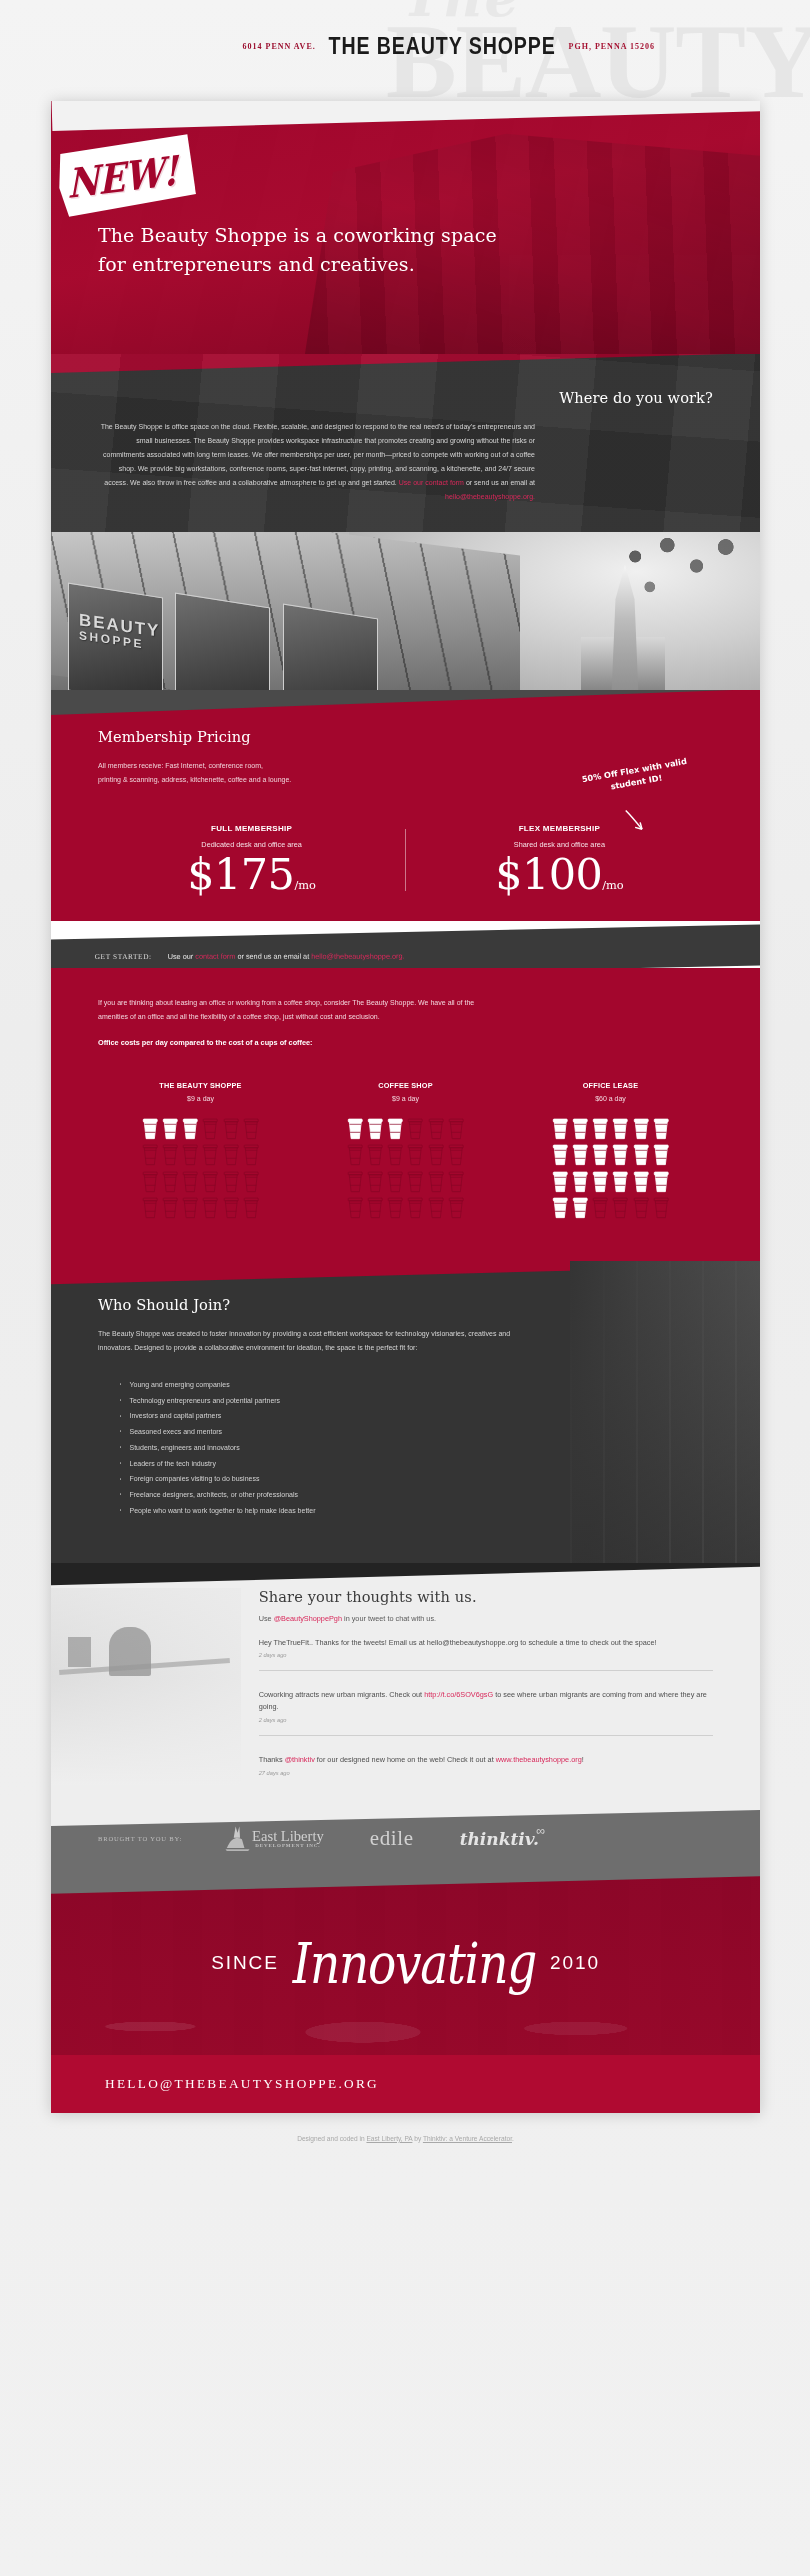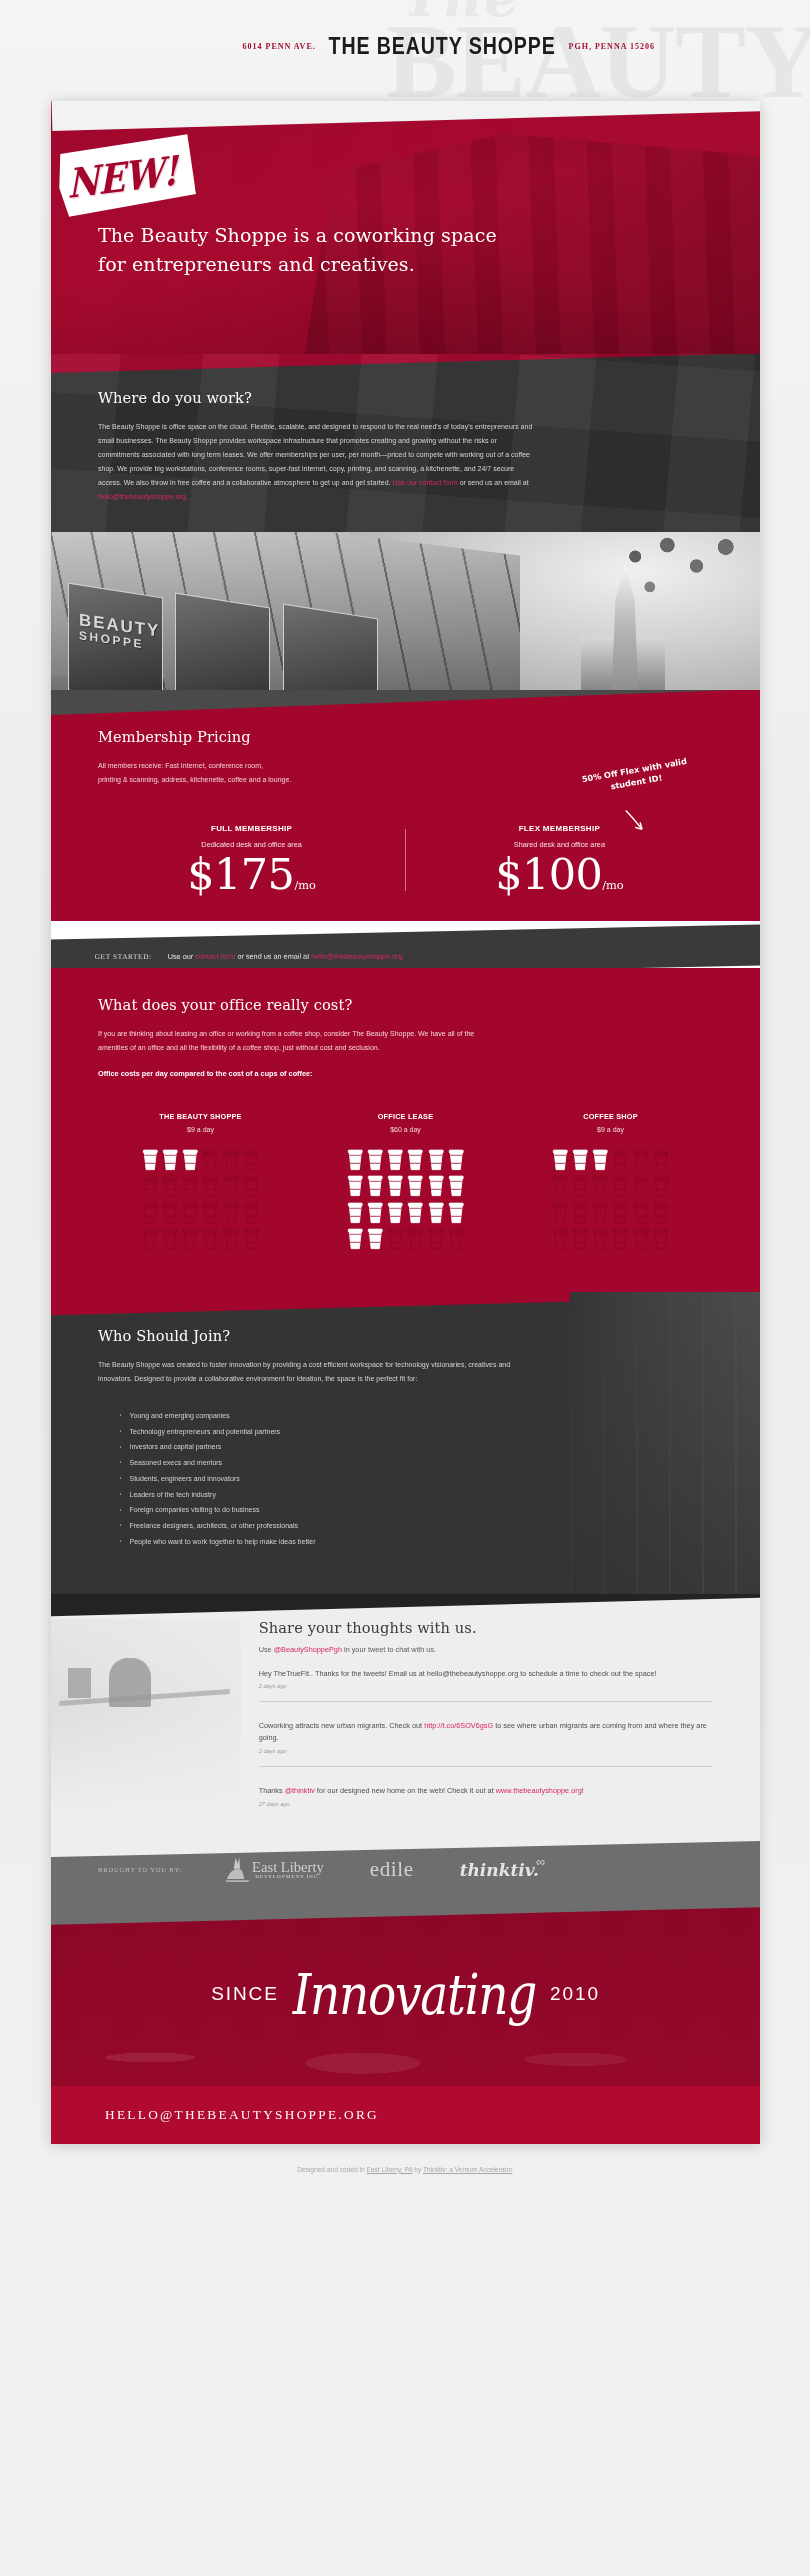--- a/index.html
+++ b/index.html
@@ -151,21 +151,21 @@
     background:
       repeating-linear-gradient(95deg, rgba(255,255,255,0.030) 0 76px, rgba(0,0,0,0.055) 76px 158px),
       repeating-linear-gradient(4deg, rgba(255,255,255,0.025) 0 70px, rgba(0,0,0,0.05) 70px 146px);
     pointer-events:none;
   }
   .darkband:before {
     content:"";
     position:absolute; left:-12.7px; right:-12.7px; top:-29px; height:38px;
     background:#a3062d; transform: rotate(-1.6deg);
   }
-  .darkband h2, .darkband p { position:relative; z-index:2; }
+  .darkband h2, .darkband p { position:relative; z-index:2;text-align:right; }
   h2.sec {
     font-family:"DejaVu Serif", serif;
     font-weight: 400;
     font-size: 14.6px;
     color:#fff;
     margin-bottom: 14px;
     letter-spacing: 0.1px;
   }
   .body-copy {
     font-family:"Liberation Sans", sans-serif;
@@ -564,27 +564,176 @@
   </section>
 
   <div class="cta-bar">
     <div class="cta-inner">
       <span class="cta-label">GET STARTED:</span>
       <span>Use our </span><a class="lnk" href="#">contact form</a><span> or send us an email at </span><a class="lnk" href="#">hello@thebeautyshoppe.org.</a>
     </div>
   </div>
 
   <section class="officecost">
-    <h2 class="sec">What does your office really cost?</h2>
     <p class="body-copy">If you are thinking about leasing an office or working from a coffee shop, consider The Beauty Shoppe. We have all of the amenities of an office and all the flexibility of a coffee shop, just without cost and seclusion.</p>
     <p class="costs-strong">Office costs per day compared to the cost of a cups of coffee:</p>
 
     <div class="cup-groups">
       <div class="cup-group">
         <div class="cup-title">THE BEAUTY SHOPPE</div>
+        <div class="cup-cost">$9 a day</div>
+        <div class="cup-grid">
+            <svg class="cup" viewBox="0 0 26 36">
+              <path d="M3.5 7 L22.5 7 L19.5 34 L6.5 34 Z" fill="#ffffff" stroke="#ffffff" stroke-width="1.3"></path>
+              <rect x="2" y="3.2" width="22" height="4.4" rx="1.2" fill="#ffffff" stroke="#ffffff" stroke-width="1.3"></rect>
+              <path d="M4.9 24 L21.1 24" stroke="#8a0526" stroke-width="1.2" fill="none"></path>
+              <path d="M3.9 11.4 L22.1 11.4" stroke="#8a0526" stroke-width="1.1" fill="none"></path>
+            </svg>
+            <svg class="cup" viewBox="0 0 26 36">
+              <path d="M3.5 7 L22.5 7 L19.5 34 L6.5 34 Z" fill="#ffffff" stroke="#ffffff" stroke-width="1.3"></path>
+              <rect x="2" y="3.2" width="22" height="4.4" rx="1.2" fill="#ffffff" stroke="#ffffff" stroke-width="1.3"></rect>
+              <path d="M4.9 24 L21.1 24" stroke="#8a0526" stroke-width="1.2" fill="none"></path>
+              <path d="M3.9 11.4 L22.1 11.4" stroke="#8a0526" stroke-width="1.1" fill="none"></path>
+            </svg>
+            <svg class="cup" viewBox="0 0 26 36">
+              <path d="M3.5 7 L22.5 7 L19.5 34 L6.5 34 Z" fill="#ffffff" stroke="#ffffff" stroke-width="1.3"></path>
+              <rect x="2" y="3.2" width="22" height="4.4" rx="1.2" fill="#ffffff" stroke="#ffffff" stroke-width="1.3"></rect>
+              <path d="M4.9 24 L21.1 24" stroke="#8a0526" stroke-width="1.2" fill="none"></path>
+              <path d="M3.9 11.4 L22.1 11.4" stroke="#8a0526" stroke-width="1.1" fill="none"></path>
+            </svg>
+            <svg class="cup" viewBox="0 0 26 36">
+              <path d="M3.5 7 L22.5 7 L19.5 34 L6.5 34 Z" fill="none" stroke="#8a0526" stroke-width="1.3"></path>
+              <rect x="2" y="3.2" width="22" height="4.4" rx="1.2" fill="none" stroke="#8a0526" stroke-width="1.3"></rect>
+              <path d="M4.9 24 L21.1 24" stroke="#8a0526" stroke-width="1.2" fill="none"></path>
+              <path d="M3.9 11.4 L22.1 11.4" stroke="#8a0526" stroke-width="1.1" fill="none"></path>
+            </svg>
+            <svg class="cup" viewBox="0 0 26 36">
+              <path d="M3.5 7 L22.5 7 L19.5 34 L6.5 34 Z" fill="none" stroke="#8a0526" stroke-width="1.3"></path>
+              <rect x="2" y="3.2" width="22" height="4.4" rx="1.2" fill="none" stroke="#8a0526" stroke-width="1.3"></rect>
+              <path d="M4.9 24 L21.1 24" stroke="#8a0526" stroke-width="1.2" fill="none"></path>
+              <path d="M3.9 11.4 L22.1 11.4" stroke="#8a0526" stroke-width="1.1" fill="none"></path>
+            </svg>
+            <svg class="cup" viewBox="0 0 26 36">
+              <path d="M3.5 7 L22.5 7 L19.5 34 L6.5 34 Z" fill="none" stroke="#8a0526" stroke-width="1.3"></path>
+              <rect x="2" y="3.2" width="22" height="4.4" rx="1.2" fill="none" stroke="#8a0526" stroke-width="1.3"></rect>
+              <path d="M4.9 24 L21.1 24" stroke="#8a0526" stroke-width="1.2" fill="none"></path>
+              <path d="M3.9 11.4 L22.1 11.4" stroke="#8a0526" stroke-width="1.1" fill="none"></path>
+            </svg>
+            <svg class="cup" viewBox="0 0 26 36">
+              <path d="M3.5 7 L22.5 7 L19.5 34 L6.5 34 Z" fill="none" stroke="#8a0526" stroke-width="1.3"></path>
+              <rect x="2" y="3.2" width="22" height="4.4" rx="1.2" fill="none" stroke="#8a0526" stroke-width="1.3"></rect>
+              <path d="M4.9 24 L21.1 24" stroke="#8a0526" stroke-width="1.2" fill="none"></path>
+              <path d="M3.9 11.4 L22.1 11.4" stroke="#8a0526" stroke-width="1.1" fill="none"></path>
+            </svg>
+            <svg class="cup" viewBox="0 0 26 36">
+              <path d="M3.5 7 L22.5 7 L19.5 34 L6.5 34 Z" fill="none" stroke="#8a0526" stroke-width="1.3"></path>
+              <rect x="2" y="3.2" width="22" height="4.4" rx="1.2" fill="none" stroke="#8a0526" stroke-width="1.3"></rect>
+              <path d="M4.9 24 L21.1 24" stroke="#8a0526" stroke-width="1.2" fill="none"></path>
+              <path d="M3.9 11.4 L22.1 11.4" stroke="#8a0526" stroke-width="1.1" fill="none"></path>
+            </svg>
+            <svg class="cup" viewBox="0 0 26 36">
+              <path d="M3.5 7 L22.5 7 L19.5 34 L6.5 34 Z" fill="none" stroke="#8a0526" stroke-width="1.3"></path>
+              <rect x="2" y="3.2" width="22" height="4.4" rx="1.2" fill="none" stroke="#8a0526" stroke-width="1.3"></rect>
+              <path d="M4.9 24 L21.1 24" stroke="#8a0526" stroke-width="1.2" fill="none"></path>
+              <path d="M3.9 11.4 L22.1 11.4" stroke="#8a0526" stroke-width="1.1" fill="none"></path>
+            </svg>
+            <svg class="cup" viewBox="0 0 26 36">
+              <path d="M3.5 7 L22.5 7 L19.5 34 L6.5 34 Z" fill="none" stroke="#8a0526" stroke-width="1.3"></path>
+              <rect x="2" y="3.2" width="22" height="4.4" rx="1.2" fill="none" stroke="#8a0526" stroke-width="1.3"></rect>
+              <path d="M4.9 24 L21.1 24" stroke="#8a0526" stroke-width="1.2" fill="none"></path>
+              <path d="M3.9 11.4 L22.1 11.4" stroke="#8a0526" stroke-width="1.1" fill="none"></path>
+            </svg>
+            <svg class="cup" viewBox="0 0 26 36">
+              <path d="M3.5 7 L22.5 7 L19.5 34 L6.5 34 Z" fill="none" stroke="#8a0526" stroke-width="1.3"></path>
+              <rect x="2" y="3.2" width="22" height="4.4" rx="1.2" fill="none" stroke="#8a0526" stroke-width="1.3"></rect>
+              <path d="M4.9 24 L21.1 24" stroke="#8a0526" stroke-width="1.2" fill="none"></path>
+              <path d="M3.9 11.4 L22.1 11.4" stroke="#8a0526" stroke-width="1.1" fill="none"></path>
+            </svg>
+            <svg class="cup" viewBox="0 0 26 36">
+              <path d="M3.5 7 L22.5 7 L19.5 34 L6.5 34 Z" fill="none" stroke="#8a0526" stroke-width="1.3"></path>
+              <rect x="2" y="3.2" width="22" height="4.4" rx="1.2" fill="none" stroke="#8a0526" stroke-width="1.3"></rect>
+              <path d="M4.9 24 L21.1 24" stroke="#8a0526" stroke-width="1.2" fill="none"></path>
+              <path d="M3.9 11.4 L22.1 11.4" stroke="#8a0526" stroke-width="1.1" fill="none"></path>
+            </svg>
+            <svg class="cup" viewBox="0 0 26 36">
+              <path d="M3.5 7 L22.5 7 L19.5 34 L6.5 34 Z" fill="none" stroke="#8a0526" stroke-width="1.3"></path>
+              <rect x="2" y="3.2" width="22" height="4.4" rx="1.2" fill="none" stroke="#8a0526" stroke-width="1.3"></rect>
+              <path d="M4.9 24 L21.1 24" stroke="#8a0526" stroke-width="1.2" fill="none"></path>
+              <path d="M3.9 11.4 L22.1 11.4" stroke="#8a0526" stroke-width="1.1" fill="none"></path>
+            </svg>
+            <svg class="cup" viewBox="0 0 26 36">
+              <path d="M3.5 7 L22.5 7 L19.5 34 L6.5 34 Z" fill="none" stroke="#8a0526" stroke-width="1.3"></path>
+              <rect x="2" y="3.2" width="22" height="4.4" rx="1.2" fill="none" stroke="#8a0526" stroke-width="1.3"></rect>
+              <path d="M4.9 24 L21.1 24" stroke="#8a0526" stroke-width="1.2" fill="none"></path>
+              <path d="M3.9 11.4 L22.1 11.4" stroke="#8a0526" stroke-width="1.1" fill="none"></path>
+            </svg>
+            <svg class="cup" viewBox="0 0 26 36">
+              <path d="M3.5 7 L22.5 7 L19.5 34 L6.5 34 Z" fill="none" stroke="#8a0526" stroke-width="1.3"></path>
+              <rect x="2" y="3.2" width="22" height="4.4" rx="1.2" fill="none" stroke="#8a0526" stroke-width="1.3"></rect>
+              <path d="M4.9 24 L21.1 24" stroke="#8a0526" stroke-width="1.2" fill="none"></path>
+              <path d="M3.9 11.4 L22.1 11.4" stroke="#8a0526" stroke-width="1.1" fill="none"></path>
+            </svg>
+            <svg class="cup" viewBox="0 0 26 36">
+              <path d="M3.5 7 L22.5 7 L19.5 34 L6.5 34 Z" fill="none" stroke="#8a0526" stroke-width="1.3"></path>
+              <rect x="2" y="3.2" width="22" height="4.4" rx="1.2" fill="none" stroke="#8a0526" stroke-width="1.3"></rect>
+              <path d="M4.9 24 L21.1 24" stroke="#8a0526" stroke-width="1.2" fill="none"></path>
+              <path d="M3.9 11.4 L22.1 11.4" stroke="#8a0526" stroke-width="1.1" fill="none"></path>
+            </svg>
+            <svg class="cup" viewBox="0 0 26 36">
+              <path d="M3.5 7 L22.5 7 L19.5 34 L6.5 34 Z" fill="none" stroke="#8a0526" stroke-width="1.3"></path>
+              <rect x="2" y="3.2" width="22" height="4.4" rx="1.2" fill="none" stroke="#8a0526" stroke-width="1.3"></rect>
+              <path d="M4.9 24 L21.1 24" stroke="#8a0526" stroke-width="1.2" fill="none"></path>
+              <path d="M3.9 11.4 L22.1 11.4" stroke="#8a0526" stroke-width="1.1" fill="none"></path>
+            </svg>
+            <svg class="cup" viewBox="0 0 26 36">
+              <path d="M3.5 7 L22.5 7 L19.5 34 L6.5 34 Z" fill="none" stroke="#8a0526" stroke-width="1.3"></path>
+              <rect x="2" y="3.2" width="22" height="4.4" rx="1.2" fill="none" stroke="#8a0526" stroke-width="1.3"></rect>
+              <path d="M4.9 24 L21.1 24" stroke="#8a0526" stroke-width="1.2" fill="none"></path>
+              <path d="M3.9 11.4 L22.1 11.4" stroke="#8a0526" stroke-width="1.1" fill="none"></path>
+            </svg>
+            <svg class="cup" viewBox="0 0 26 36">
+              <path d="M3.5 7 L22.5 7 L19.5 34 L6.5 34 Z" fill="none" stroke="#8a0526" stroke-width="1.3"></path>
+              <rect x="2" y="3.2" width="22" height="4.4" rx="1.2" fill="none" stroke="#8a0526" stroke-width="1.3"></rect>
+              <path d="M4.9 24 L21.1 24" stroke="#8a0526" stroke-width="1.2" fill="none"></path>
+              <path d="M3.9 11.4 L22.1 11.4" stroke="#8a0526" stroke-width="1.1" fill="none"></path>
+            </svg>
+            <svg class="cup" viewBox="0 0 26 36">
+              <path d="M3.5 7 L22.5 7 L19.5 34 L6.5 34 Z" fill="none" stroke="#8a0526" stroke-width="1.3"></path>
+              <rect x="2" y="3.2" width="22" height="4.4" rx="1.2" fill="none" stroke="#8a0526" stroke-width="1.3"></rect>
+              <path d="M4.9 24 L21.1 24" stroke="#8a0526" stroke-width="1.2" fill="none"></path>
+              <path d="M3.9 11.4 L22.1 11.4" stroke="#8a0526" stroke-width="1.1" fill="none"></path>
+            </svg>
+            <svg class="cup" viewBox="0 0 26 36">
+              <path d="M3.5 7 L22.5 7 L19.5 34 L6.5 34 Z" fill="none" stroke="#8a0526" stroke-width="1.3"></path>
+              <rect x="2" y="3.2" width="22" height="4.4" rx="1.2" fill="none" stroke="#8a0526" stroke-width="1.3"></rect>
+              <path d="M4.9 24 L21.1 24" stroke="#8a0526" stroke-width="1.2" fill="none"></path>
+              <path d="M3.9 11.4 L22.1 11.4" stroke="#8a0526" stroke-width="1.1" fill="none"></path>
+            </svg>
+            <svg class="cup" viewBox="0 0 26 36">
+              <path d="M3.5 7 L22.5 7 L19.5 34 L6.5 34 Z" fill="none" stroke="#8a0526" stroke-width="1.3"></path>
+              <rect x="2" y="3.2" width="22" height="4.4" rx="1.2" fill="none" stroke="#8a0526" stroke-width="1.3"></rect>
+              <path d="M4.9 24 L21.1 24" stroke="#8a0526" stroke-width="1.2" fill="none"></path>
+              <path d="M3.9 11.4 L22.1 11.4" stroke="#8a0526" stroke-width="1.1" fill="none"></path>
+            </svg>
+            <svg class="cup" viewBox="0 0 26 36">
+              <path d="M3.5 7 L22.5 7 L19.5 34 L6.5 34 Z" fill="none" stroke="#8a0526" stroke-width="1.3"></path>
+              <rect x="2" y="3.2" width="22" height="4.4" rx="1.2" fill="none" stroke="#8a0526" stroke-width="1.3"></rect>
+              <path d="M4.9 24 L21.1 24" stroke="#8a0526" stroke-width="1.2" fill="none"></path>
+              <path d="M3.9 11.4 L22.1 11.4" stroke="#8a0526" stroke-width="1.1" fill="none"></path>
+            </svg>
+            <svg class="cup" viewBox="0 0 26 36">
+              <path d="M3.5 7 L22.5 7 L19.5 34 L6.5 34 Z" fill="none" stroke="#8a0526" stroke-width="1.3"></path>
+              <rect x="2" y="3.2" width="22" height="4.4" rx="1.2" fill="none" stroke="#8a0526" stroke-width="1.3"></rect>
+              <path d="M4.9 24 L21.1 24" stroke="#8a0526" stroke-width="1.2" fill="none"></path>
+              <path d="M3.9 11.4 L22.1 11.4" stroke="#8a0526" stroke-width="1.1" fill="none"></path>
+            </svg>
+          </div>
+      </div>
+      <div class="cup-group">
+        <div class="cup-title">COFFEE SHOP</div>
         <div class="cup-cost">$9 a day</div>
         <div class="cup-grid">
             <svg class="cup" viewBox="0 0 26 36">
               <path d="M3.5 7 L22.5 7 L19.5 34 L6.5 34 Z" fill="#ffffff" stroke="#ffffff" stroke-width="1.3"></path>
               <rect x="2" y="3.2" width="22" height="4.4" rx="1.2" fill="#ffffff" stroke="#ffffff" stroke-width="1.3"></rect>
               <path d="M4.9 24 L21.1 24" stroke="#8a0526" stroke-width="1.2" fill="none"></path>
               <path d="M3.9 11.4 L22.1 11.4" stroke="#8a0526" stroke-width="1.1" fill="none"></path>
             </svg>
             <svg class="cup" viewBox="0 0 26 36">
               <path d="M3.5 7 L22.5 7 L19.5 34 L6.5 34 Z" fill="#ffffff" stroke="#ffffff" stroke-width="1.3"></path>
@@ -840,170 +989,20 @@
             </svg>
             <svg class="cup" viewBox="0 0 26 36">
               <path d="M3.5 7 L22.5 7 L19.5 34 L6.5 34 Z" fill="#ffffff" stroke="#ffffff" stroke-width="1.3"></path>
               <rect x="2" y="3.2" width="22" height="4.4" rx="1.2" fill="#ffffff" stroke="#ffffff" stroke-width="1.3"></rect>
               <path d="M4.9 24 L21.1 24" stroke="#8a0526" stroke-width="1.2" fill="none"></path>
               <path d="M3.9 11.4 L22.1 11.4" stroke="#8a0526" stroke-width="1.1" fill="none"></path>
             </svg>
             <svg class="cup" viewBox="0 0 26 36">
               <path d="M3.5 7 L22.5 7 L19.5 34 L6.5 34 Z" fill="#ffffff" stroke="#ffffff" stroke-width="1.3"></path>
               <rect x="2" y="3.2" width="22" height="4.4" rx="1.2" fill="#ffffff" stroke="#ffffff" stroke-width="1.3"></rect>
-              <path d="M4.9 24 L21.1 24" stroke="#8a0526" stroke-width="1.2" fill="none"></path>
-              <path d="M3.9 11.4 L22.1 11.4" stroke="#8a0526" stroke-width="1.1" fill="none"></path>
-            </svg>
-            <svg class="cup" viewBox="0 0 26 36">
-              <path d="M3.5 7 L22.5 7 L19.5 34 L6.5 34 Z" fill="none" stroke="#8a0526" stroke-width="1.3"></path>
-              <rect x="2" y="3.2" width="22" height="4.4" rx="1.2" fill="none" stroke="#8a0526" stroke-width="1.3"></rect>
-              <path d="M4.9 24 L21.1 24" stroke="#8a0526" stroke-width="1.2" fill="none"></path>
-              <path d="M3.9 11.4 L22.1 11.4" stroke="#8a0526" stroke-width="1.1" fill="none"></path>
-            </svg>
-            <svg class="cup" viewBox="0 0 26 36">
-              <path d="M3.5 7 L22.5 7 L19.5 34 L6.5 34 Z" fill="none" stroke="#8a0526" stroke-width="1.3"></path>
-              <rect x="2" y="3.2" width="22" height="4.4" rx="1.2" fill="none" stroke="#8a0526" stroke-width="1.3"></rect>
-              <path d="M4.9 24 L21.1 24" stroke="#8a0526" stroke-width="1.2" fill="none"></path>
-              <path d="M3.9 11.4 L22.1 11.4" stroke="#8a0526" stroke-width="1.1" fill="none"></path>
-            </svg>
-            <svg class="cup" viewBox="0 0 26 36">
-              <path d="M3.5 7 L22.5 7 L19.5 34 L6.5 34 Z" fill="none" stroke="#8a0526" stroke-width="1.3"></path>
-              <rect x="2" y="3.2" width="22" height="4.4" rx="1.2" fill="none" stroke="#8a0526" stroke-width="1.3"></rect>
-              <path d="M4.9 24 L21.1 24" stroke="#8a0526" stroke-width="1.2" fill="none"></path>
-              <path d="M3.9 11.4 L22.1 11.4" stroke="#8a0526" stroke-width="1.1" fill="none"></path>
-            </svg>
-            <svg class="cup" viewBox="0 0 26 36">
-              <path d="M3.5 7 L22.5 7 L19.5 34 L6.5 34 Z" fill="none" stroke="#8a0526" stroke-width="1.3"></path>
-              <rect x="2" y="3.2" width="22" height="4.4" rx="1.2" fill="none" stroke="#8a0526" stroke-width="1.3"></rect>
-              <path d="M4.9 24 L21.1 24" stroke="#8a0526" stroke-width="1.2" fill="none"></path>
-              <path d="M3.9 11.4 L22.1 11.4" stroke="#8a0526" stroke-width="1.1" fill="none"></path>
-            </svg>
-          </div>
-      </div>
-      <div class="cup-group">
-        <div class="cup-title">COFFEE SHOP</div>
-        <div class="cup-cost">$9 a day</div>
-        <div class="cup-grid">
-            <svg class="cup" viewBox="0 0 26 36">
-              <path d="M3.5 7 L22.5 7 L19.5 34 L6.5 34 Z" fill="#ffffff" stroke="#ffffff" stroke-width="1.3"></path>
-              <rect x="2" y="3.2" width="22" height="4.4" rx="1.2" fill="#ffffff" stroke="#ffffff" stroke-width="1.3"></rect>
-              <path d="M4.9 24 L21.1 24" stroke="#8a0526" stroke-width="1.2" fill="none"></path>
-              <path d="M3.9 11.4 L22.1 11.4" stroke="#8a0526" stroke-width="1.1" fill="none"></path>
-            </svg>
-            <svg class="cup" viewBox="0 0 26 36">
-              <path d="M3.5 7 L22.5 7 L19.5 34 L6.5 34 Z" fill="#ffffff" stroke="#ffffff" stroke-width="1.3"></path>
-              <rect x="2" y="3.2" width="22" height="4.4" rx="1.2" fill="#ffffff" stroke="#ffffff" stroke-width="1.3"></rect>
-              <path d="M4.9 24 L21.1 24" stroke="#8a0526" stroke-width="1.2" fill="none"></path>
-              <path d="M3.9 11.4 L22.1 11.4" stroke="#8a0526" stroke-width="1.1" fill="none"></path>
-            </svg>
-            <svg class="cup" viewBox="0 0 26 36">
-              <path d="M3.5 7 L22.5 7 L19.5 34 L6.5 34 Z" fill="#ffffff" stroke="#ffffff" stroke-width="1.3"></path>
-              <rect x="2" y="3.2" width="22" height="4.4" rx="1.2" fill="#ffffff" stroke="#ffffff" stroke-width="1.3"></rect>
-              <path d="M4.9 24 L21.1 24" stroke="#8a0526" stroke-width="1.2" fill="none"></path>
-              <path d="M3.9 11.4 L22.1 11.4" stroke="#8a0526" stroke-width="1.1" fill="none"></path>
-            </svg>
-            <svg class="cup" viewBox="0 0 26 36">
-              <path d="M3.5 7 L22.5 7 L19.5 34 L6.5 34 Z" fill="none" stroke="#8a0526" stroke-width="1.3"></path>
-              <rect x="2" y="3.2" width="22" height="4.4" rx="1.2" fill="none" stroke="#8a0526" stroke-width="1.3"></rect>
-              <path d="M4.9 24 L21.1 24" stroke="#8a0526" stroke-width="1.2" fill="none"></path>
-              <path d="M3.9 11.4 L22.1 11.4" stroke="#8a0526" stroke-width="1.1" fill="none"></path>
-            </svg>
-            <svg class="cup" viewBox="0 0 26 36">
-              <path d="M3.5 7 L22.5 7 L19.5 34 L6.5 34 Z" fill="none" stroke="#8a0526" stroke-width="1.3"></path>
-              <rect x="2" y="3.2" width="22" height="4.4" rx="1.2" fill="none" stroke="#8a0526" stroke-width="1.3"></rect>
-              <path d="M4.9 24 L21.1 24" stroke="#8a0526" stroke-width="1.2" fill="none"></path>
-              <path d="M3.9 11.4 L22.1 11.4" stroke="#8a0526" stroke-width="1.1" fill="none"></path>
-            </svg>
-            <svg class="cup" viewBox="0 0 26 36">
-              <path d="M3.5 7 L22.5 7 L19.5 34 L6.5 34 Z" fill="none" stroke="#8a0526" stroke-width="1.3"></path>
-              <rect x="2" y="3.2" width="22" height="4.4" rx="1.2" fill="none" stroke="#8a0526" stroke-width="1.3"></rect>
-              <path d="M4.9 24 L21.1 24" stroke="#8a0526" stroke-width="1.2" fill="none"></path>
-              <path d="M3.9 11.4 L22.1 11.4" stroke="#8a0526" stroke-width="1.1" fill="none"></path>
-            </svg>
-            <svg class="cup" viewBox="0 0 26 36">
-              <path d="M3.5 7 L22.5 7 L19.5 34 L6.5 34 Z" fill="none" stroke="#8a0526" stroke-width="1.3"></path>
-              <rect x="2" y="3.2" width="22" height="4.4" rx="1.2" fill="none" stroke="#8a0526" stroke-width="1.3"></rect>
-              <path d="M4.9 24 L21.1 24" stroke="#8a0526" stroke-width="1.2" fill="none"></path>
-              <path d="M3.9 11.4 L22.1 11.4" stroke="#8a0526" stroke-width="1.1" fill="none"></path>
-            </svg>
-            <svg class="cup" viewBox="0 0 26 36">
-              <path d="M3.5 7 L22.5 7 L19.5 34 L6.5 34 Z" fill="none" stroke="#8a0526" stroke-width="1.3"></path>
-              <rect x="2" y="3.2" width="22" height="4.4" rx="1.2" fill="none" stroke="#8a0526" stroke-width="1.3"></rect>
-              <path d="M4.9 24 L21.1 24" stroke="#8a0526" stroke-width="1.2" fill="none"></path>
-              <path d="M3.9 11.4 L22.1 11.4" stroke="#8a0526" stroke-width="1.1" fill="none"></path>
-            </svg>
-            <svg class="cup" viewBox="0 0 26 36">
-              <path d="M3.5 7 L22.5 7 L19.5 34 L6.5 34 Z" fill="none" stroke="#8a0526" stroke-width="1.3"></path>
-              <rect x="2" y="3.2" width="22" height="4.4" rx="1.2" fill="none" stroke="#8a0526" stroke-width="1.3"></rect>
-              <path d="M4.9 24 L21.1 24" stroke="#8a0526" stroke-width="1.2" fill="none"></path>
-              <path d="M3.9 11.4 L22.1 11.4" stroke="#8a0526" stroke-width="1.1" fill="none"></path>
-            </svg>
-            <svg class="cup" viewBox="0 0 26 36">
-              <path d="M3.5 7 L22.5 7 L19.5 34 L6.5 34 Z" fill="none" stroke="#8a0526" stroke-width="1.3"></path>
-              <rect x="2" y="3.2" width="22" height="4.4" rx="1.2" fill="none" stroke="#8a0526" stroke-width="1.3"></rect>
-              <path d="M4.9 24 L21.1 24" stroke="#8a0526" stroke-width="1.2" fill="none"></path>
-              <path d="M3.9 11.4 L22.1 11.4" stroke="#8a0526" stroke-width="1.1" fill="none"></path>
-            </svg>
-            <svg class="cup" viewBox="0 0 26 36">
-              <path d="M3.5 7 L22.5 7 L19.5 34 L6.5 34 Z" fill="none" stroke="#8a0526" stroke-width="1.3"></path>
-              <rect x="2" y="3.2" width="22" height="4.4" rx="1.2" fill="none" stroke="#8a0526" stroke-width="1.3"></rect>
-              <path d="M4.9 24 L21.1 24" stroke="#8a0526" stroke-width="1.2" fill="none"></path>
-              <path d="M3.9 11.4 L22.1 11.4" stroke="#8a0526" stroke-width="1.1" fill="none"></path>
-            </svg>
-            <svg class="cup" viewBox="0 0 26 36">
-              <path d="M3.5 7 L22.5 7 L19.5 34 L6.5 34 Z" fill="none" stroke="#8a0526" stroke-width="1.3"></path>
-              <rect x="2" y="3.2" width="22" height="4.4" rx="1.2" fill="none" stroke="#8a0526" stroke-width="1.3"></rect>
-              <path d="M4.9 24 L21.1 24" stroke="#8a0526" stroke-width="1.2" fill="none"></path>
-              <path d="M3.9 11.4 L22.1 11.4" stroke="#8a0526" stroke-width="1.1" fill="none"></path>
-            </svg>
-            <svg class="cup" viewBox="0 0 26 36">
-              <path d="M3.5 7 L22.5 7 L19.5 34 L6.5 34 Z" fill="none" stroke="#8a0526" stroke-width="1.3"></path>
-              <rect x="2" y="3.2" width="22" height="4.4" rx="1.2" fill="none" stroke="#8a0526" stroke-width="1.3"></rect>
-              <path d="M4.9 24 L21.1 24" stroke="#8a0526" stroke-width="1.2" fill="none"></path>
-              <path d="M3.9 11.4 L22.1 11.4" stroke="#8a0526" stroke-width="1.1" fill="none"></path>
-            </svg>
-            <svg class="cup" viewBox="0 0 26 36">
-              <path d="M3.5 7 L22.5 7 L19.5 34 L6.5 34 Z" fill="none" stroke="#8a0526" stroke-width="1.3"></path>
-              <rect x="2" y="3.2" width="22" height="4.4" rx="1.2" fill="none" stroke="#8a0526" stroke-width="1.3"></rect>
-              <path d="M4.9 24 L21.1 24" stroke="#8a0526" stroke-width="1.2" fill="none"></path>
-              <path d="M3.9 11.4 L22.1 11.4" stroke="#8a0526" stroke-width="1.1" fill="none"></path>
-            </svg>
-            <svg class="cup" viewBox="0 0 26 36">
-              <path d="M3.5 7 L22.5 7 L19.5 34 L6.5 34 Z" fill="none" stroke="#8a0526" stroke-width="1.3"></path>
-              <rect x="2" y="3.2" width="22" height="4.4" rx="1.2" fill="none" stroke="#8a0526" stroke-width="1.3"></rect>
-              <path d="M4.9 24 L21.1 24" stroke="#8a0526" stroke-width="1.2" fill="none"></path>
-              <path d="M3.9 11.4 L22.1 11.4" stroke="#8a0526" stroke-width="1.1" fill="none"></path>
-            </svg>
-            <svg class="cup" viewBox="0 0 26 36">
-              <path d="M3.5 7 L22.5 7 L19.5 34 L6.5 34 Z" fill="none" stroke="#8a0526" stroke-width="1.3"></path>
-              <rect x="2" y="3.2" width="22" height="4.4" rx="1.2" fill="none" stroke="#8a0526" stroke-width="1.3"></rect>
-              <path d="M4.9 24 L21.1 24" stroke="#8a0526" stroke-width="1.2" fill="none"></path>
-              <path d="M3.9 11.4 L22.1 11.4" stroke="#8a0526" stroke-width="1.1" fill="none"></path>
-            </svg>
-            <svg class="cup" viewBox="0 0 26 36">
-              <path d="M3.5 7 L22.5 7 L19.5 34 L6.5 34 Z" fill="none" stroke="#8a0526" stroke-width="1.3"></path>
-              <rect x="2" y="3.2" width="22" height="4.4" rx="1.2" fill="none" stroke="#8a0526" stroke-width="1.3"></rect>
-              <path d="M4.9 24 L21.1 24" stroke="#8a0526" stroke-width="1.2" fill="none"></path>
-              <path d="M3.9 11.4 L22.1 11.4" stroke="#8a0526" stroke-width="1.1" fill="none"></path>
-            </svg>
-            <svg class="cup" viewBox="0 0 26 36">
-              <path d="M3.5 7 L22.5 7 L19.5 34 L6.5 34 Z" fill="none" stroke="#8a0526" stroke-width="1.3"></path>
-              <rect x="2" y="3.2" width="22" height="4.4" rx="1.2" fill="none" stroke="#8a0526" stroke-width="1.3"></rect>
-              <path d="M4.9 24 L21.1 24" stroke="#8a0526" stroke-width="1.2" fill="none"></path>
-              <path d="M3.9 11.4 L22.1 11.4" stroke="#8a0526" stroke-width="1.1" fill="none"></path>
-            </svg>
-            <svg class="cup" viewBox="0 0 26 36">
-              <path d="M3.5 7 L22.5 7 L19.5 34 L6.5 34 Z" fill="none" stroke="#8a0526" stroke-width="1.3"></path>
-              <rect x="2" y="3.2" width="22" height="4.4" rx="1.2" fill="none" stroke="#8a0526" stroke-width="1.3"></rect>
-              <path d="M4.9 24 L21.1 24" stroke="#8a0526" stroke-width="1.2" fill="none"></path>
-              <path d="M3.9 11.4 L22.1 11.4" stroke="#8a0526" stroke-width="1.1" fill="none"></path>
-            </svg>
-            <svg class="cup" viewBox="0 0 26 36">
-              <path d="M3.5 7 L22.5 7 L19.5 34 L6.5 34 Z" fill="none" stroke="#8a0526" stroke-width="1.3"></path>
-              <rect x="2" y="3.2" width="22" height="4.4" rx="1.2" fill="none" stroke="#8a0526" stroke-width="1.3"></rect>
               <path d="M4.9 24 L21.1 24" stroke="#8a0526" stroke-width="1.2" fill="none"></path>
               <path d="M3.9 11.4 L22.1 11.4" stroke="#8a0526" stroke-width="1.1" fill="none"></path>
             </svg>
             <svg class="cup" viewBox="0 0 26 36">
               <path d="M3.5 7 L22.5 7 L19.5 34 L6.5 34 Z" fill="none" stroke="#8a0526" stroke-width="1.3"></path>
               <rect x="2" y="3.2" width="22" height="4.4" rx="1.2" fill="none" stroke="#8a0526" stroke-width="1.3"></rect>
               <path d="M4.9 24 L21.1 24" stroke="#8a0526" stroke-width="1.2" fill="none"></path>
               <path d="M3.9 11.4 L22.1 11.4" stroke="#8a0526" stroke-width="1.1" fill="none"></path>
             </svg>
             <svg class="cup" viewBox="0 0 26 36">

